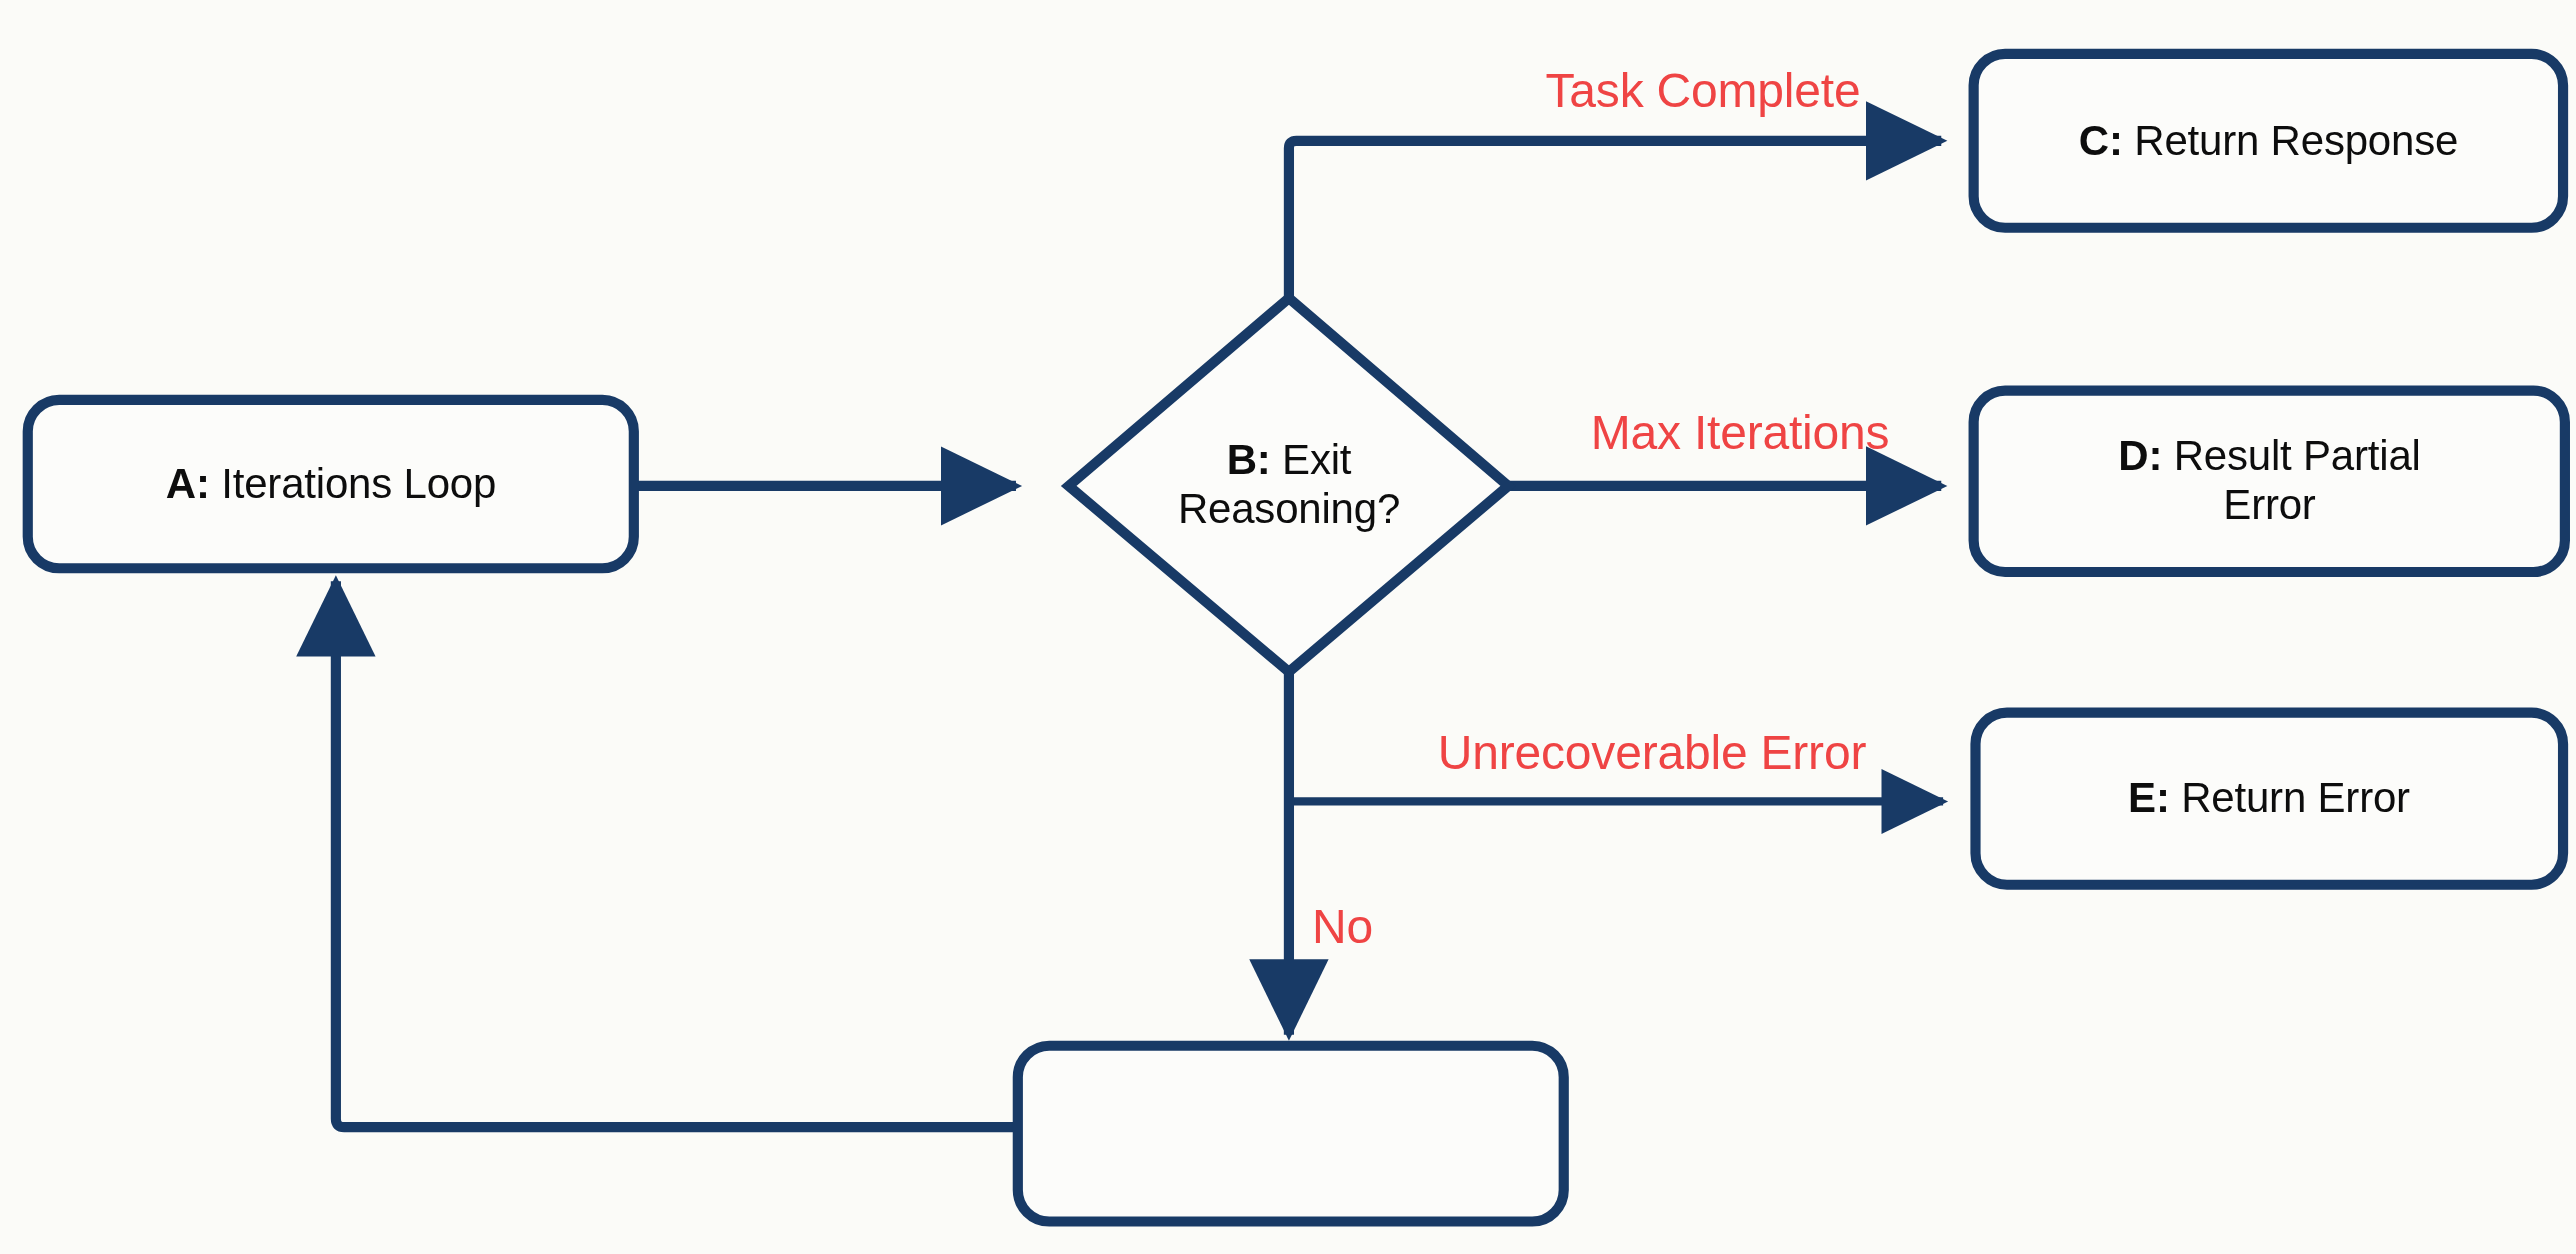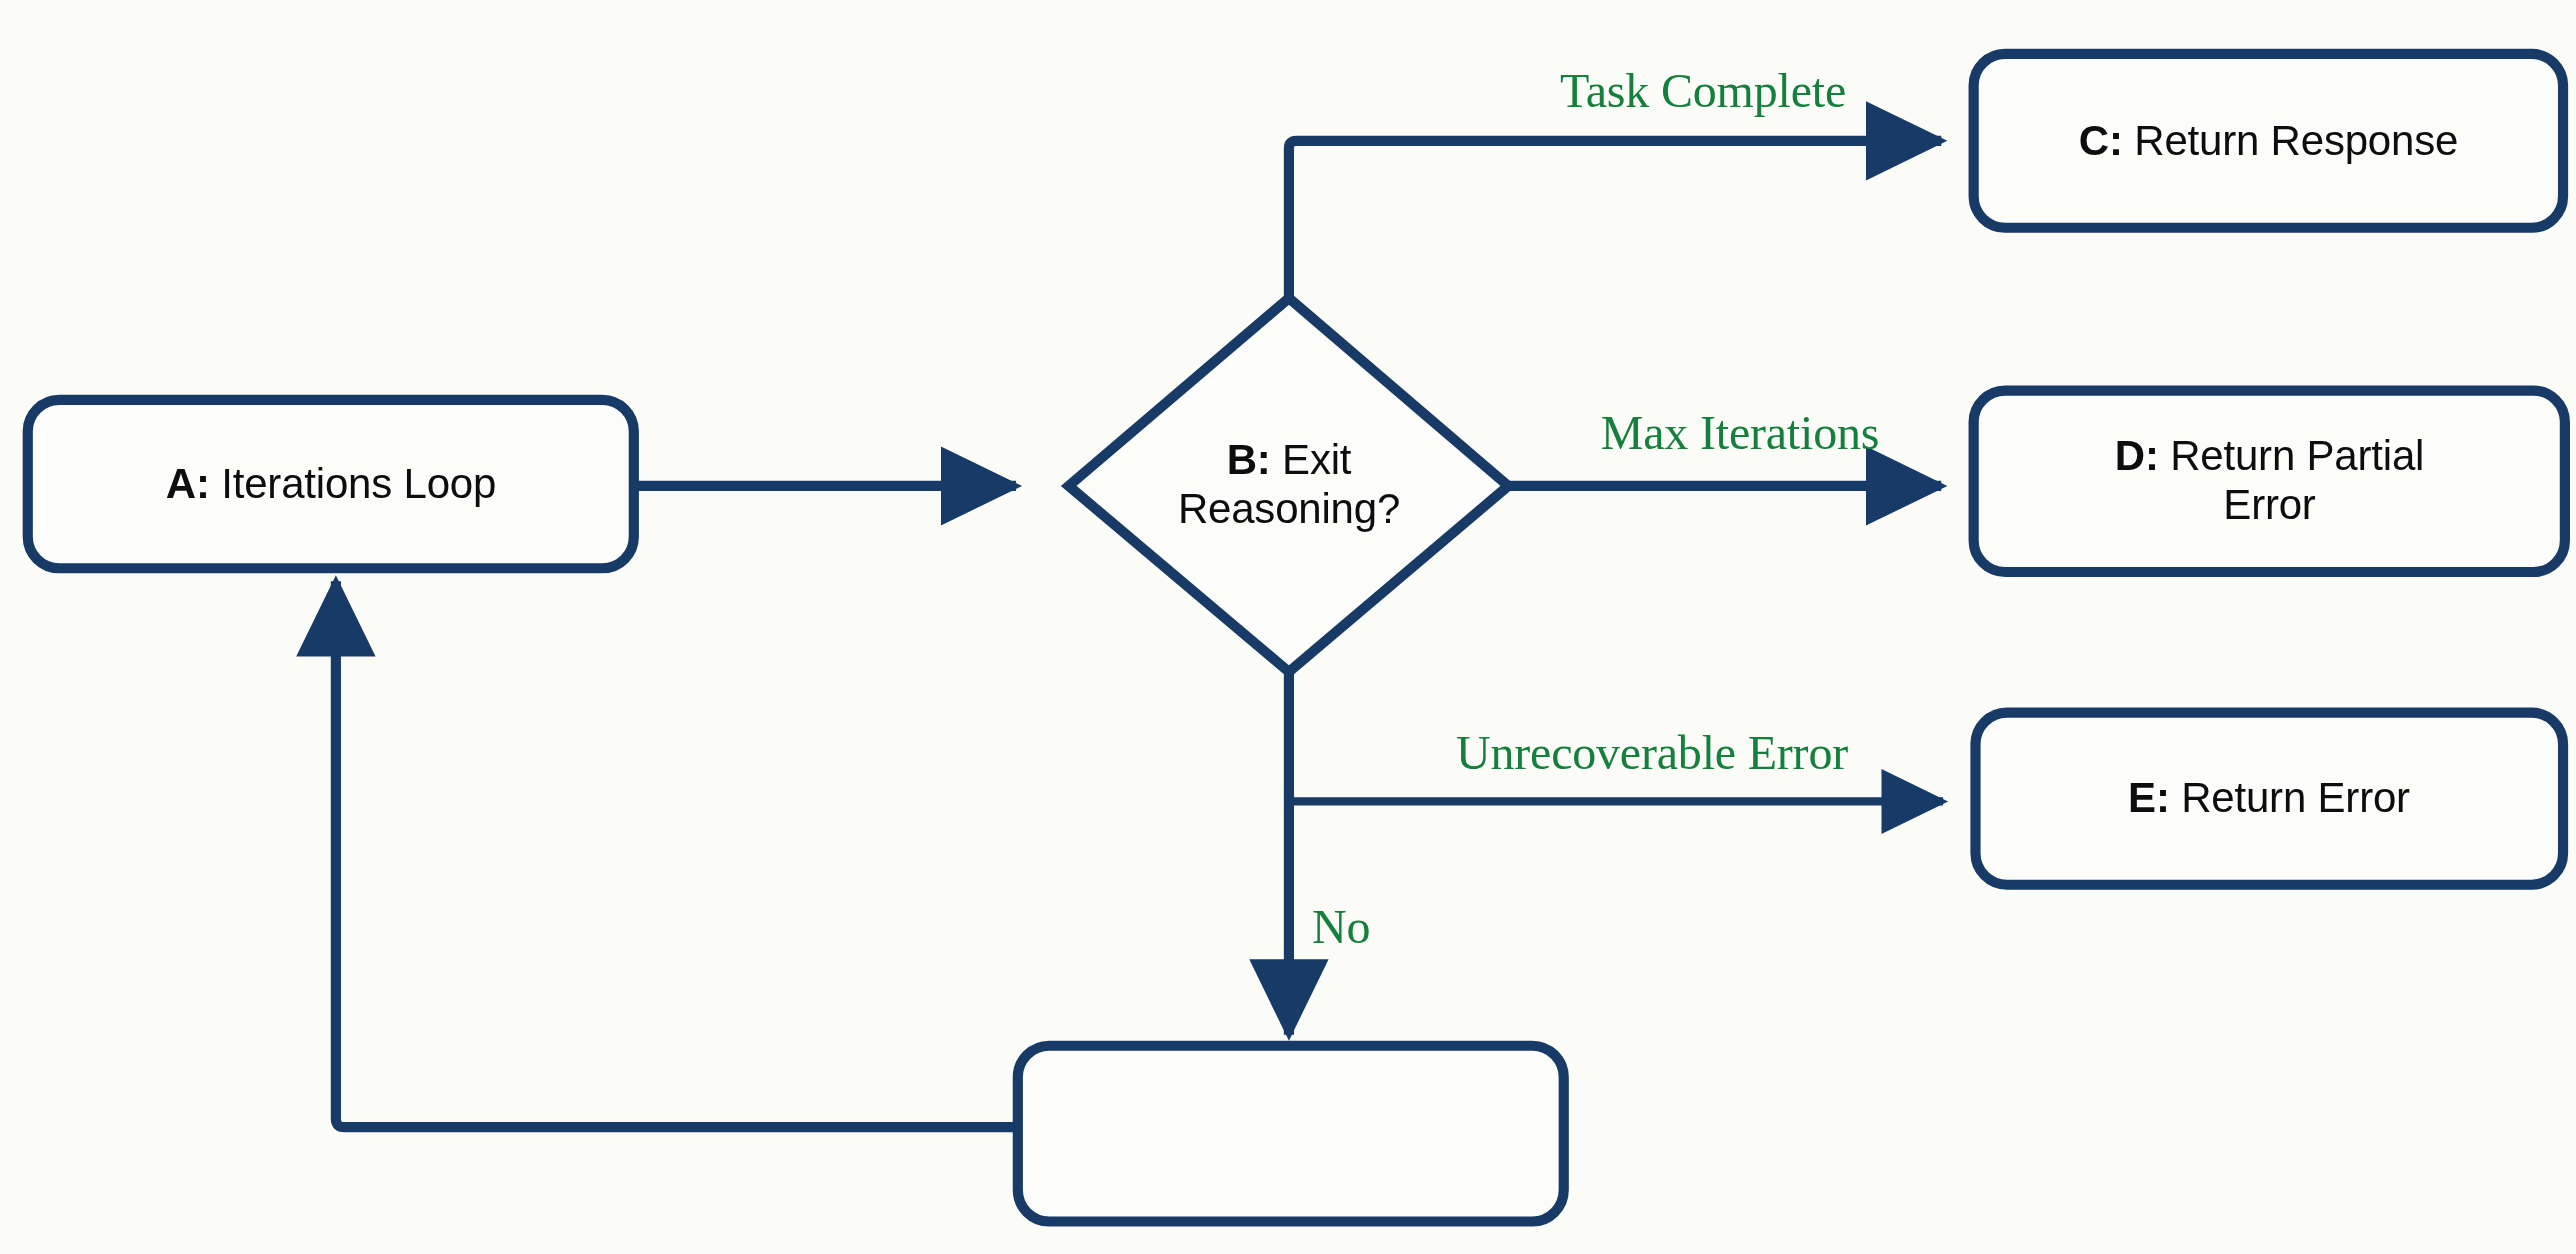--- a/index.html
+++ b/index.html
@@ -36,22 +36,22 @@
     font-size: 42px;
     line-height: 1.16;
     letter-spacing: -0.2px;
     pointer-events: none;
   }
   .node-label .key {
     font-weight: bold;
   }
   .edge-label {
     position: absolute;
-    color: #15803d;
-    font-family: Liberation Serif, serif;
+    color: #ef4444;
+    font-family: Liberation Sans, sans-serif;
     font-size: 48px;
     line-height: 1.1;
     white-space: nowrap;
     letter-spacing: -0.2px;
     pointer-events: none;
   }
   .edge-label.center {
     transform: translateX(-50%);
   }
 </style>
@@ -111,21 +111,21 @@
   <div class="node-label" style="left:1974px; top:54px; width:589px; height:174px;">
     <span>
       <span class="key">C:</span> 
       <span>Return Response</span>
     </span>
   </div>
 
   <div class="node-label" style="left:1974px; top:390px; width:591px; height:181px;">
     <span>
       <span class="key">D:</span> 
-      <span>Return Partial</span>
+      <span>Result Partial</span>
       <br>
       <span>Error</span>
     </span>
   </div>
 
   <div class="node-label" style="left:1975px; top:712px; width:588px; height:172px;">
     <span>
       <span class="key">E:</span> 
       <span>Return Error</span>
     </span>

